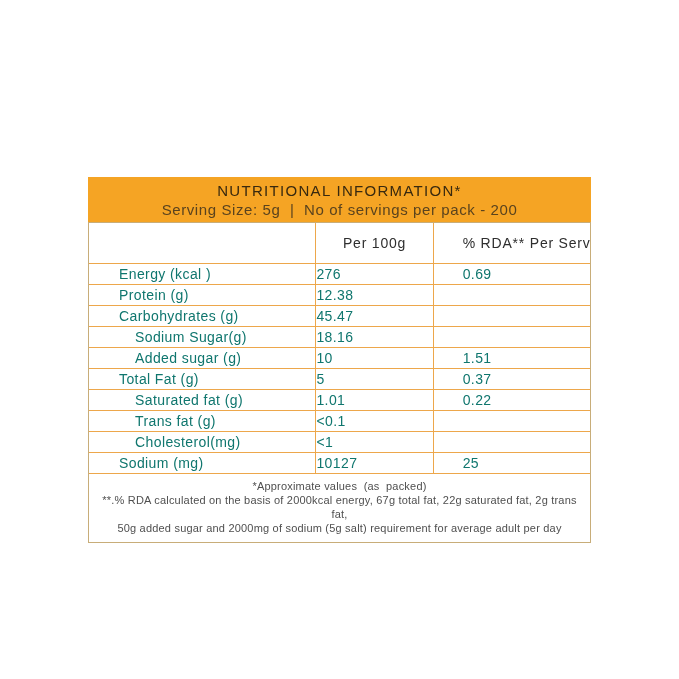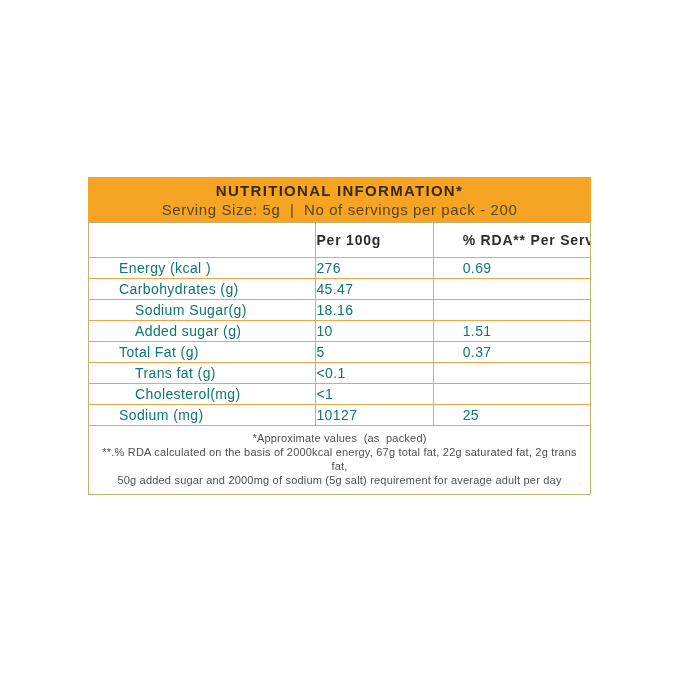--- a/index.html
+++ b/index.html
@@ -27,21 +27,21 @@
     background: #F5A424;
     height: 45px;
     display: flex;
     flex-direction: column;
     justify-content: center;
     align-items: center;
     text-align: center;
   }
   .orange-header .title {
     font-size: 15px;
-    font-weight: 700;
+    font-weight: 400;
     letter-spacing: 1.3px;
     color: #38290F;
     line-height: 19px;
     white-space: pre-wrap;
   }
   .orange-header .serving {
     font-size: 15px;
     font-weight: 400;
     letter-spacing: 0.6px;
     color: #5A431E;
@@ -70,25 +70,25 @@
     overflow: hidden;
     white-space: nowrap;
   }
   
   table.nutrition th { border-top: none; }
   table.nutrition th:first-child,
   table.nutrition td:first-child { border-left: none; }
   table.nutrition th:last-child,
   table.nutrition td:last-child { border-right: none; padding-left: 29px; }
   table.nutrition thead th {
-    height: 34px;
-    font-weight: 700;
+    height: 40px;
+    font-weight: 400;
     color: #2E2E2E;
     letter-spacing: 0.8px;
-    text-align: left;
+    text-align: center;
   }
   table.nutrition tbody td {
     height: 20px;
   }
   table.nutrition tbody td.cell-label {
     text-align: left;
     padding-left: 30px;
   }
   table.nutrition tbody td.cell-label.indent {
     padding-left: 46px;
@@ -128,38 +128,48 @@
             <th>% RDA** Per Serve</th>
           </tr>
         </thead>
         <tbody id="rows-body">
             <tr>
               <td class="cell-label">Energy (kcal )</td>
               <td>276</td>
               <td>0.69</td>
             </tr>
             <tr>
+              <td class="cell-label">Protein (g)</td>
+              <td>12.38</td>
+              <td></td>
+            </tr>
+            <tr>
               <td class="cell-label">Carbohydrates (g)</td>
               <td>45.47</td>
               <td></td>
             </tr>
             <tr>
               <td class="cell-label indent">Sodium Sugar(g)</td>
               <td>18.16</td>
               <td></td>
             </tr>
             <tr>
               <td class="cell-label indent">Added sugar (g)</td>
               <td>10</td>
               <td>1.51</td>
             </tr>
             <tr>
               <td class="cell-label">Total Fat (g)</td>
               <td>5</td>
               <td>0.37</td>
+            </tr>
+            <tr>
+              <td class="cell-label indent">Saturated fat (g)</td>
+              <td>1.01</td>
+              <td>0.22</td>
             </tr>
             <tr>
               <td class="cell-label indent">Trans fat (g)</td>
               <td>&lt;0.1</td>
               <td></td>
             </tr>
             <tr>
               <td class="cell-label indent">Cholesterol(mg)</td>
               <td>&lt;1</td>
               <td></td>

